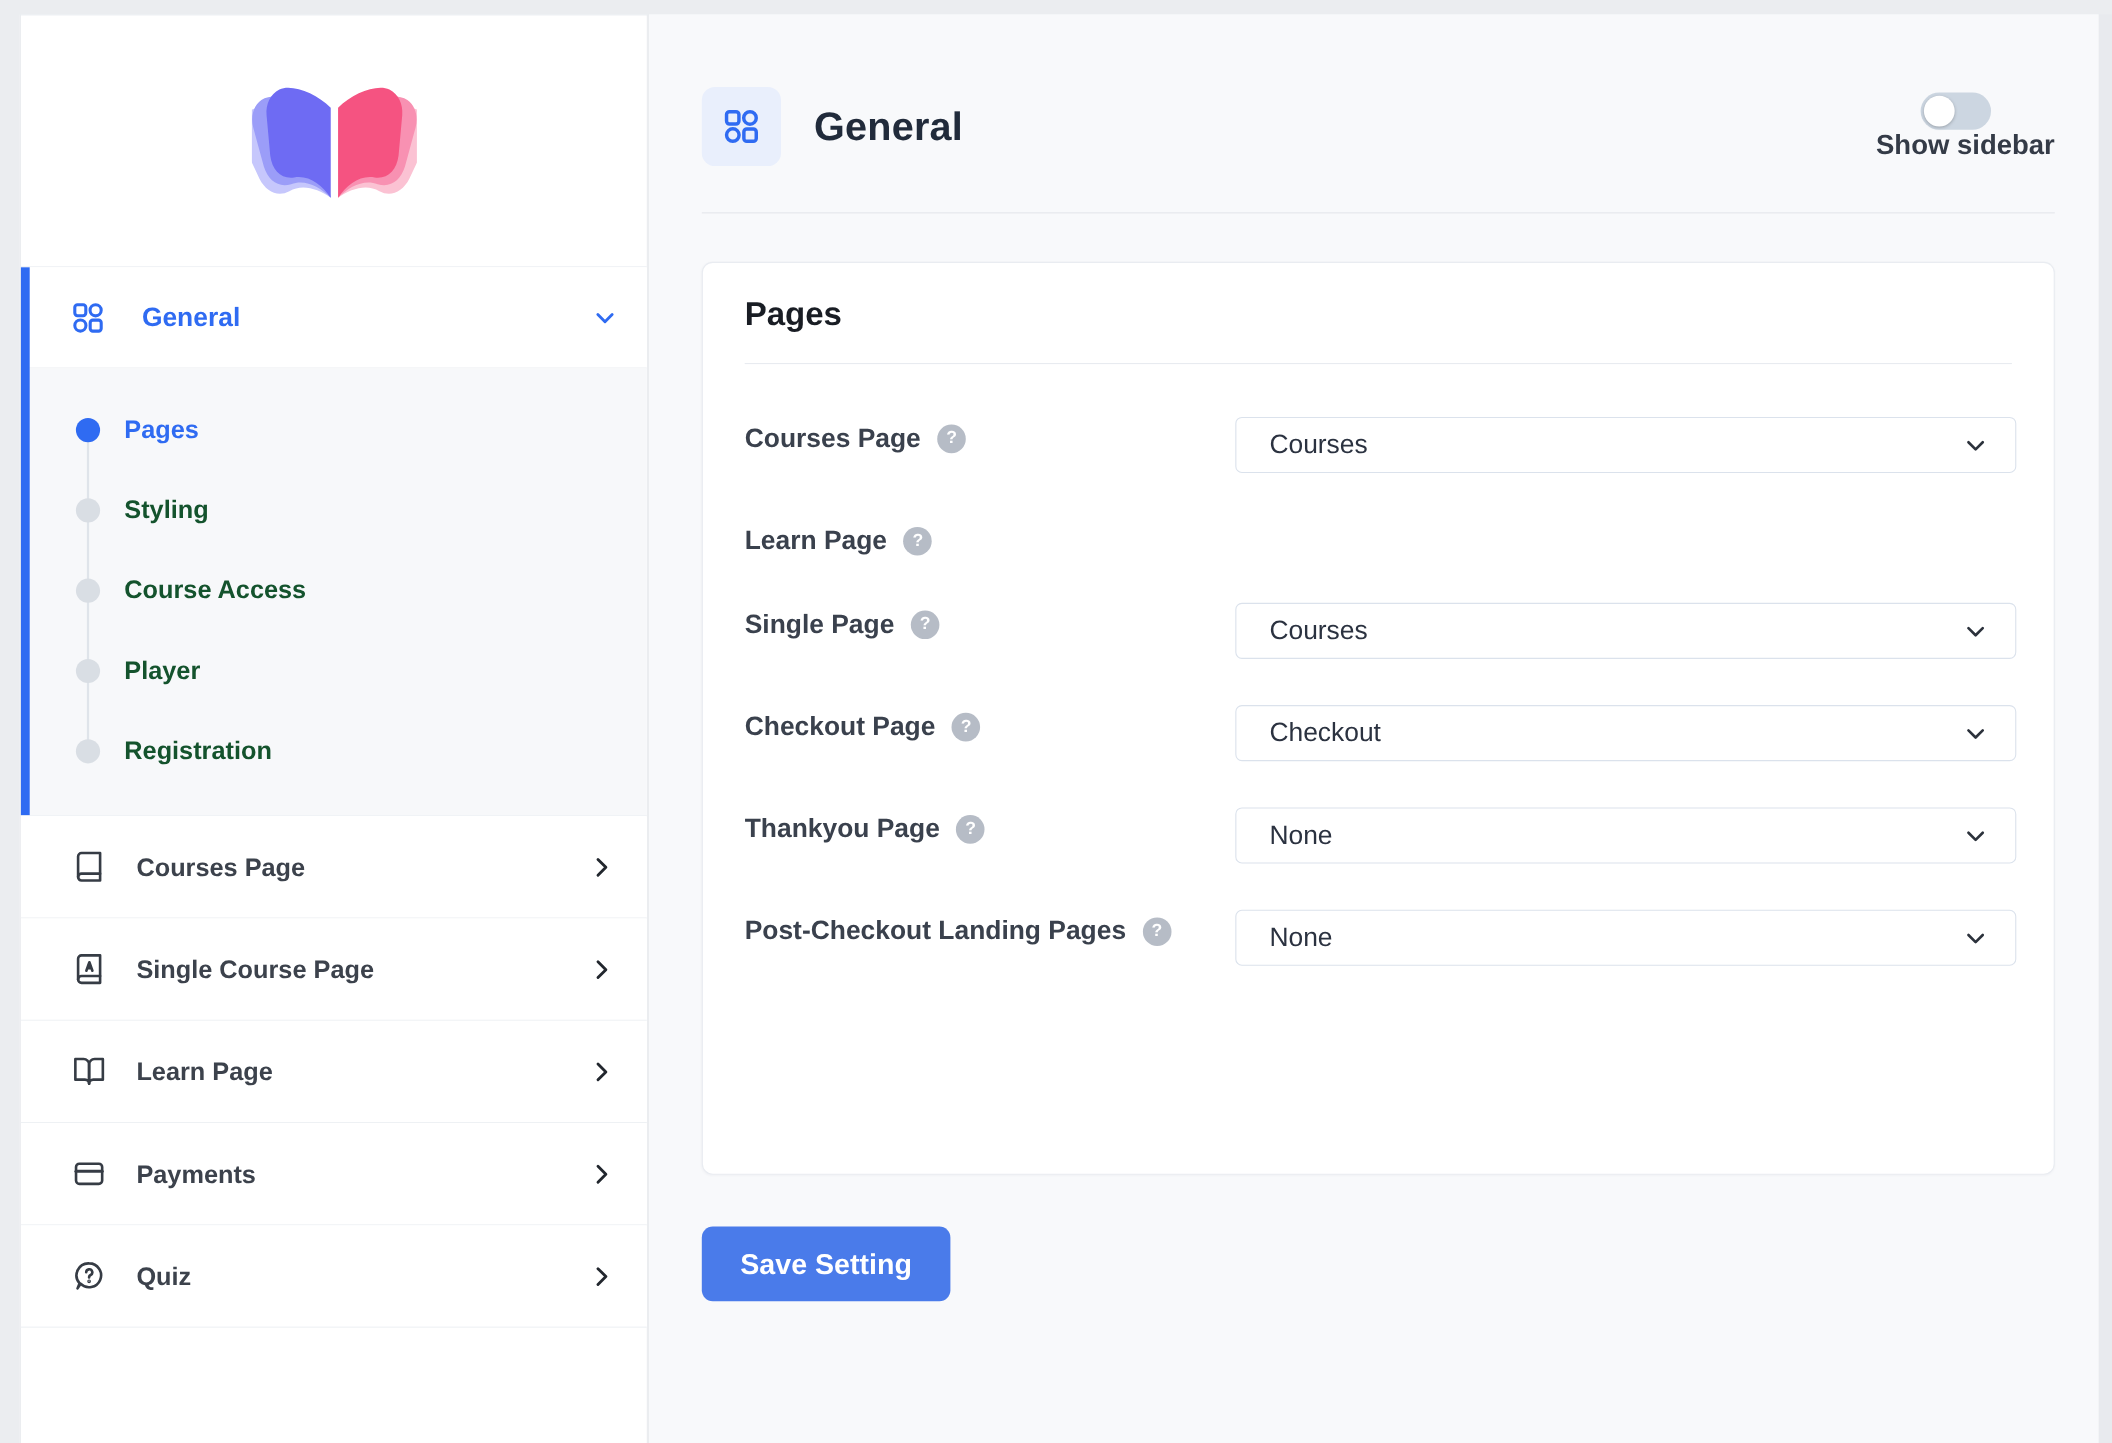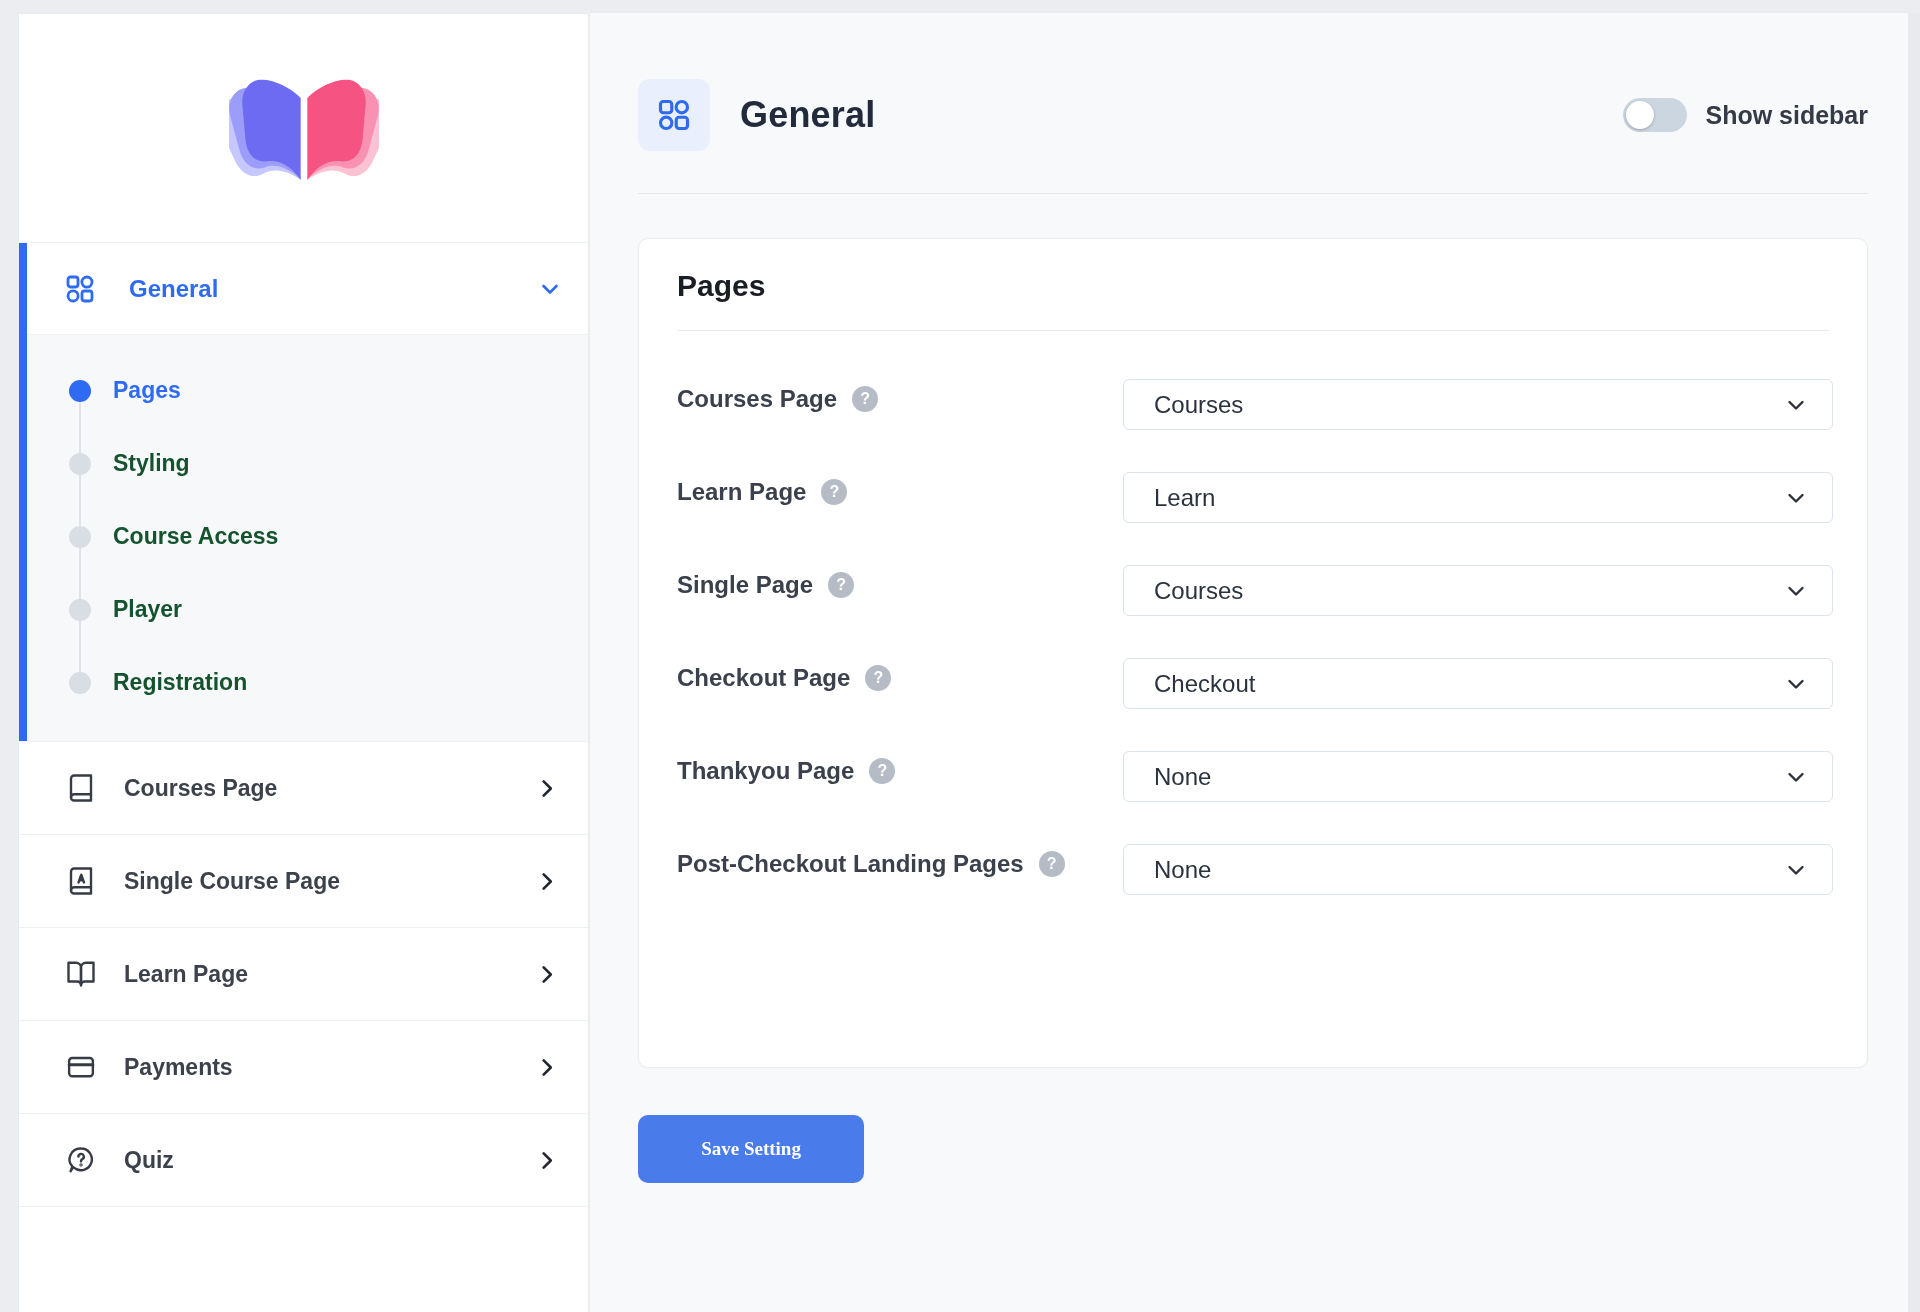--- a/index.html
+++ b/index.html
@@ -34,21 +34,21 @@
 
   
   .main{position:absolute;left:590px;top:13px;width:1318px;height:1299px;background:#f8f9fb;}
   .scroll-strip{position:absolute;right:0;top:13px;width:12px;height:1299px;background:#e8eaee;}
 
   .header{position:absolute;left:48px;right:40px;top:66px;height:72px;display:flex;align-items:center;}
   .header-icon-box{width:72px;height:72px;background:#e9effc;border-radius:12px;display:flex;
                    align-items:center;justify-content:center;color:#2f6bf2;flex:none;}
   .header-icon-box svg{width:36px;height:36px;}
   .header-title{margin-left:30px;font-size:36px;font-weight:700;color:#212b3b;letter-spacing:.2px;}
-  .toggle-group{margin-left:auto;display:flex;align-items:center;}
+  .toggle-group{margin-left:auto;display:flex;align-items:center;flex-direction:column;}
   .toggle{width:64px;height:34px;border-radius:17px;background:#ccd6e1;position:relative;cursor:pointer;flex:none;}
   .knob{position:absolute;left:3px;top:3px;width:28px;height:28px;border-radius:50%;background:#fff;
         box-shadow:0 1px 3px rgba(0,0,0,.25);}
   .toggle-label{margin-left:18px;font-size:25px;font-weight:600;color:#343b47;}
   .header-divider{position:absolute;left:48px;right:40px;top:180px;height:1px;background:#e4e7ec;}
 
   .card{position:absolute;left:48px;right:40px;top:225px;height:830px;background:#fff;
         border:1px solid #e9ecf1;border-radius:10px;box-shadow:0 1px 2px rgba(20,30,60,.03);}
   .card-title{padding:30px 38px 0;font-size:30px;font-weight:700;color:#191d24;}
   .card-divider{margin:27px 38px 0;height:1px;background:#e8ebf0;}
@@ -58,21 +58,21 @@
   .field-label-wrap{display:flex;align-items:center;padding-top:6px;}
   .field-label{font-size:24px;font-weight:600;color:#3a414d;}
   .help{width:26px;height:26px;border-radius:50%;background:#b6bcc6;color:#fff;font-size:16px;
         font-weight:700;display:flex;align-items:center;justify-content:center;margin-left:15px;cursor:pointer;}
   .select{margin-left:auto;width:710px;height:51px;border:1px solid #dbe2ec;border-radius:6px;background:#fff;
           display:flex;align-items:center;padding:0 30px;position:relative;cursor:pointer;}
   .select-value{font-size:24px;color:#2b3240;}
   .select-chevron{position:absolute;right:24px;width:24px;height:24px;color:#2c323c;}
 
   .save-btn{position:absolute;left:48px;top:1102px;width:226px;height:68px;background:#4a7bea;color:#fff;
-            border:none;border-radius:10px;font-size:19px;font-weight:700;font-family:Liberation Serif, serif;cursor:pointer;}
+            border:none;border-radius:10px;font-size:26px;font-weight:700;font-family:Liberation Sans, sans-serif;cursor:pointer;}
 
   svg{display:block;}
 </style>
 </head>
 <body>
 
 <aside class="sidebar">
 
   <div class="logo-wrap">
     <svg width="150" height="118" viewBox="0 0 180 140">
@@ -229,26 +229,20 @@
           <path d="M5.5 9 12 15.5 18.5 9"></path>
         </svg>
       </div>
     </div>
 
     <div class="field-row">
       <div class="field-label-wrap">
         <span class="field-label">Learn Page</span>
         <span class="help">?</span>
       </div>
-      <div class="select">
-        <span class="select-value">Learn</span>
-        <svg class="select-chevron" viewBox="0 0 24 24" fill="none" stroke="currentColor" stroke-width="2.4" stroke-linecap="round" stroke-linejoin="round">
-          <path d="M5.5 9 12 15.5 18.5 9"></path>
-        </svg>
-      </div>
     </div>
 
     <div class="field-row">
       <div class="field-label-wrap">
         <span class="field-label">Single Page</span>
         <span class="help">?</span>
       </div>
       <div class="select">
         <span class="select-value">Courses</span>
         <svg class="select-chevron" viewBox="0 0 24 24" fill="none" stroke="currentColor" stroke-width="2.4" stroke-linecap="round" stroke-linejoin="round">

